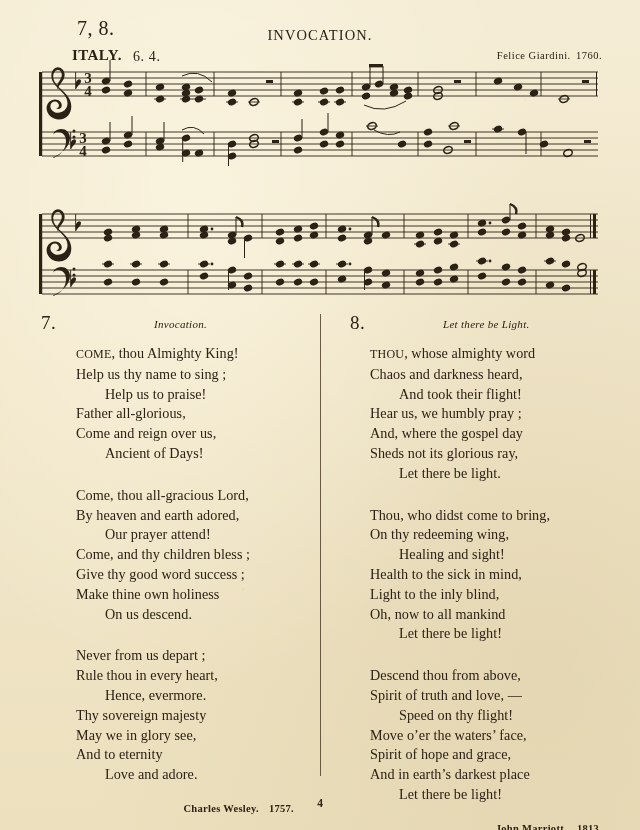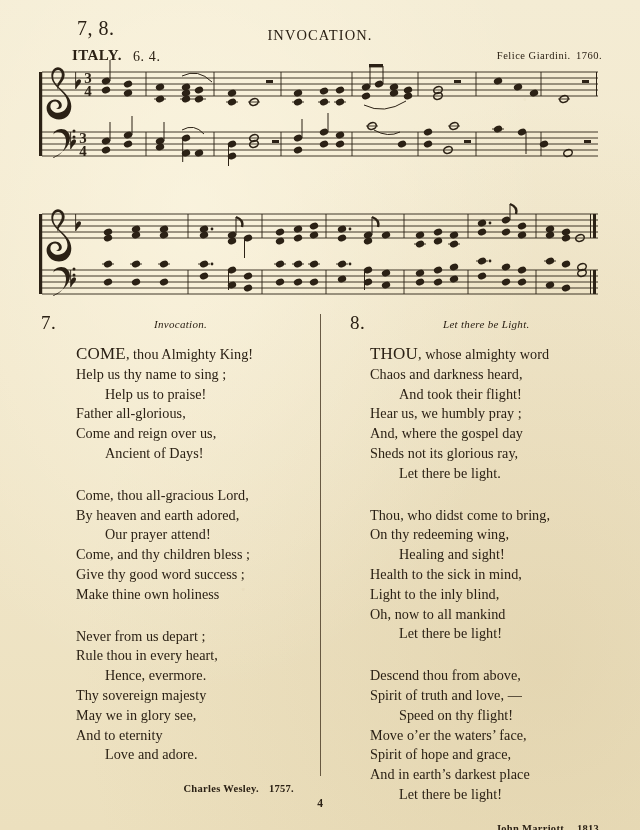--- a/index.html
+++ b/index.html
@@ -144,21 +144,21 @@
     margin-bottom: 22px;
   }
   .line {
     font-size: 14.2px;
     line-height: 19.8px;
     white-space: nowrap;
     letter-spacing: .05px;
   }
   .line.ind { padding-left: 29px; }
   .sc {
-    font-size: 17px;
+    font-size: 12px;
     letter-spacing: .2px;
     margin-top: 32px;
   }
 
   .attrib {
     font-size: 10.5px;
     font-weight: bold;
     text-align: right;
     letter-spacing: .3px;
     margin-top: -4px;
@@ -567,20 +567,21 @@
             <div class="line">Come and reign over us,</div>
             <div class="line ind">Ancient of  Days!</div>
           </div>
           <div class="stanza">
             <div class="line">Come, thou all-gracious Lord,</div>
             <div class="line">By heaven and earth adored,</div>
             <div class="line ind">Our prayer attend!</div>
             <div class="line">Come, and thy children bless ;</div>
             <div class="line">Give thy good word success ;</div>
             <div class="line">Make thine own holiness</div>
+            <div class="line ind">On us descend.</div>
           </div>
           <div class="stanza">
             <div class="line">Never from us depart ;</div>
             <div class="line">Rule thou in every heart,</div>
             <div class="line ind">Hence, evermore.</div>
             <div class="line">Thy sovereign majesty</div>
             <div class="line">May we in glory see,</div>
             <div class="line">And to eternity</div>
             <div class="line ind">Love and adore.</div>
           </div>

